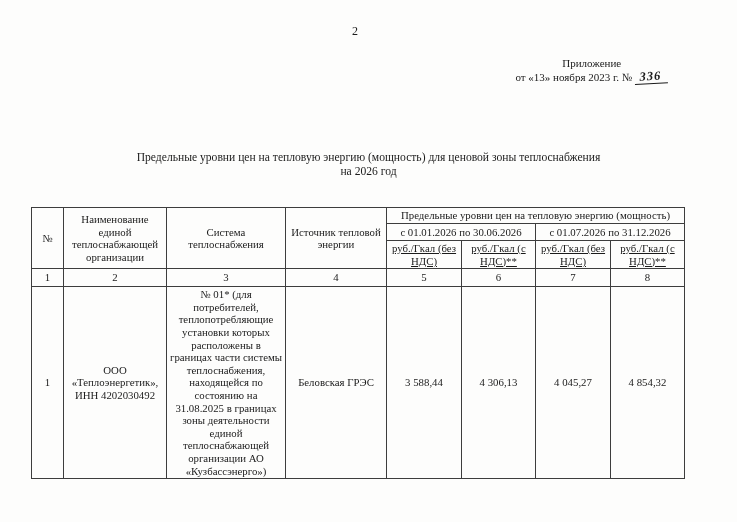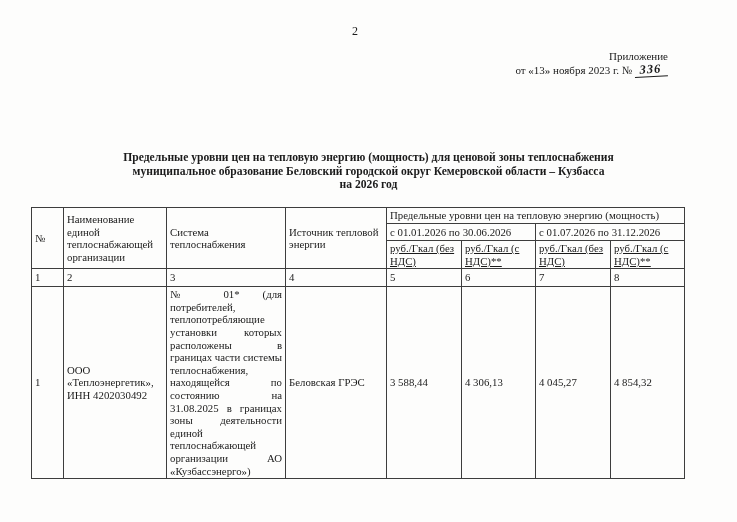--- a/index.html
+++ b/index.html
@@ -16,23 +16,23 @@
   .page-number {
     position: absolute;
     top: 24px;
     left: 0;
     width: 710px;
     text-align: center;
     font-size: 12px;
   }
   .appendix {
     position: absolute;
-    top: 49px;
+    top: 56px;
     right: 69px;
-    text-align: right;
+    text-align: center;
     font-size: 11px;
     line-height: 14px;
     white-space: nowrap;
   }
   .appendix-number {
     display: inline-block;
     font-style: italic;
     font-weight: bold;
     font-size: 12.5px;
     letter-spacing: 1px;
@@ -41,34 +41,35 @@
     transform: rotate(-3deg);
     transform-origin: left bottom;
     margin-left: 3px;
   }
   .doc-title {
     position: absolute;
     top: 151px;
     left: 0;
     width: 737px;
     text-align: center;
-    font-weight: bold;
+    font-weight: normal;
     font-size: 11.6px;
     line-height: 13.5px;
   }
   table.price-table {
     position: absolute;
     top: 207px;
     left: 31px;
     border-collapse: collapse;
     table-layout: fixed;
     width: 653px;
   }
   .price-table td {
     border: 1px solid #3d3d3d;
+    text-align: center;
     vertical-align: middle;
     font-size: 10.8px;
     line-height: 12.6px;
     padding: 1px 3px;
     overflow: hidden;
   }
   .row-group td { height: 16px; }
   .row-period td { height: 17px; }
   .row-units td { height: 28px; text-decoration: underline; }
   .row-colnums td { height: 18px; }
@@ -94,21 +95,20 @@
 
   <div class="page-number">2</div>
 
   <div class="appendix">
     <div>Приложение</div>
     <div><span>от «13» ноября 2023 г. №</span><span class="appendix-number">336</span></div>
   </div>
 
   <div class="doc-title">
     <div>Предельные уровни цен на тепловую энергию (мощность) для ценовой зоны теплоснабжения</div>
-    <div>муниципальное образование Беловский городской округ Кемеровской области – Кузбасса</div>
     <div>на 2026 год</div>
   </div>
 
   <table class="price-table">
     <colgroup>
       <col style="width:32px">
       <col style="width:103px">
       <col style="width:119px">
       <col style="width:101px">
       <col style="width:75px">

